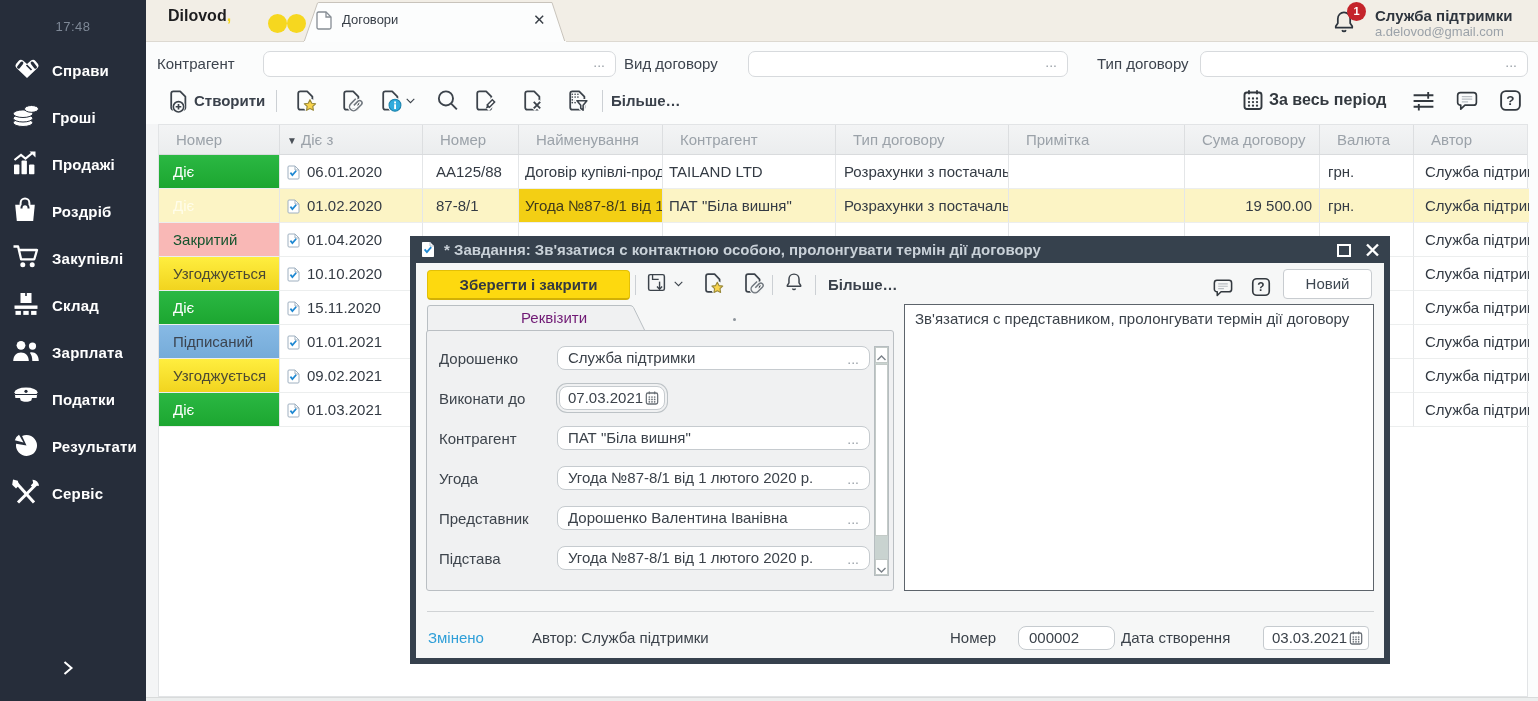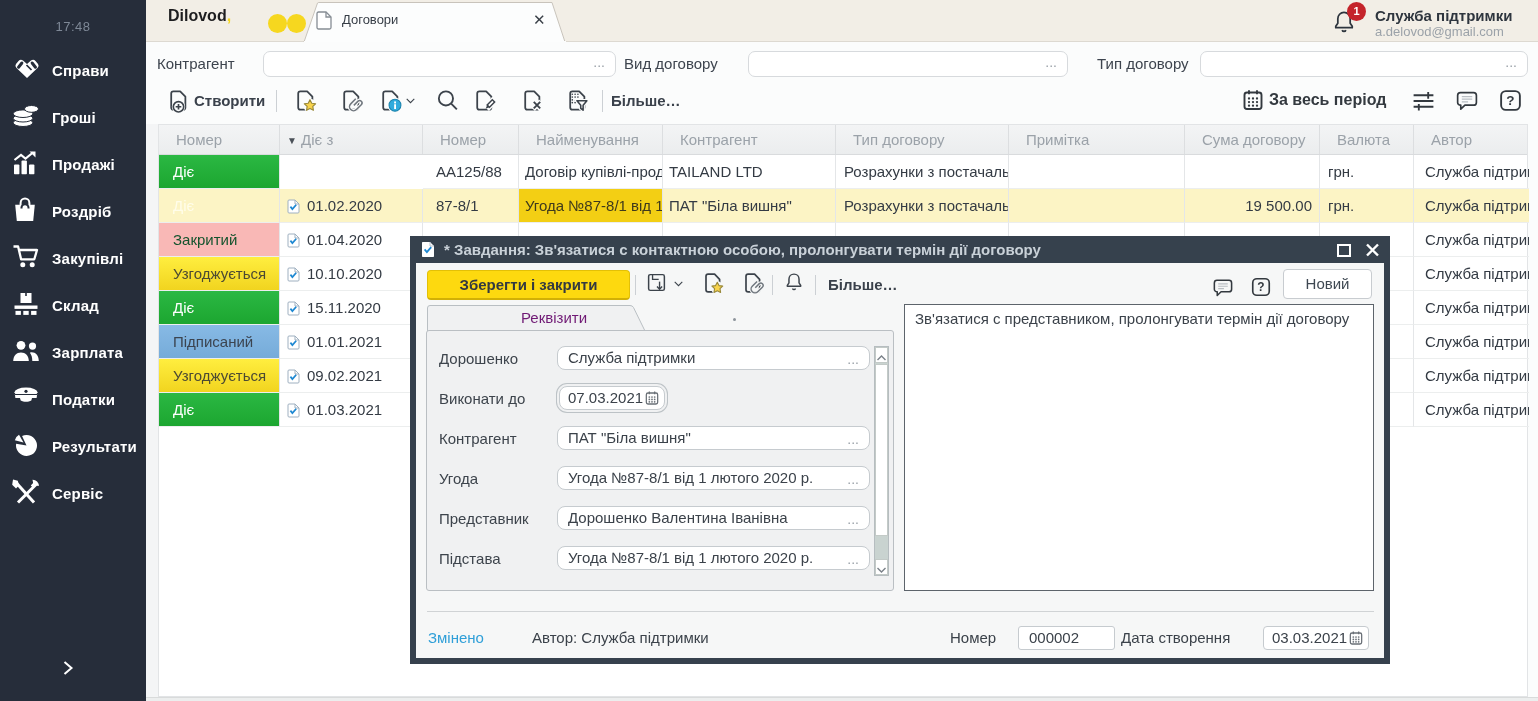--- a/index.html
+++ b/index.html
@@ -224,20 +224,25 @@
     <div class="hcell c4">Контрагент</div>
     <div class="hcell c5">Тип договору</div>
     <div class="hcell c6">Примітка</div>
     <div class="hcell c7">Сума договору</div>
     <div class="hcell c8">Валюта</div>
     <div class="hcell c9">Автор</div>
   </div>
   <div id="rows">
         <div class="trow" style="top:30px">
 <div class="cell c0 st st-green">Діє</div>
+<div class="cell c1 datec"><svg width="13" height="15" viewBox="0 0 13 15">
+              <path d="M1 2c0-.6.4-1 1-1h6l4 4v8c0 .6-.4 1-1 1H2c-.6 0-1-.4-1-1z" fill="#fff" stroke="#9fb0c0"></path>
+              <path d="M8 1v4h4" fill="none" stroke="#9fb0c0"></path>
+              <path d="M3.4 7.6l2 2.5 3.8-4.4" fill="none" stroke="#1e88d2" stroke-width="1.7"></path>
+            </svg><span>06.01.2020</span></div>
 <div class="cell c2" style="padding-left:13px">АА125/88</div>
 <div class="cell c3" style="padding-left:6px">Договір купівлі-продажу</div>
 <div class="cell c4" style="padding-left:6px">TAILAND LTD</div>
 <div class="cell c5">Розрахунки з постачальниками</div>
 <div class="cell c6"></div>
 <div class="cell c7 num"></div>
 <div class="cell c8">грн.</div>
 <div class="cell c9" style="padding-left:11px">Служба підтримки</div>
 </div>
 <div class="trow" style="top:64px">
@@ -456,21 +461,21 @@
                 <path d="M1.5 2l4 4 4-4" fill="none" stroke="#7a8188" stroke-width="1.4"></path>
               </svg></div>
           </div>
     </div>
 
     <div id="mtext">Зв'язатися с представником, пролонгувати термін дії договору</div>
     <div id="msepline"></div>
     <div class="mfoot" style="left:12px;color:#2f9fd8">Змінено</div>
     <div class="mfoot" style="left:116px">Автор: Служба підтримки</div>
     <div class="mfoot" style="left:534px">Номер</div>
-    <div class="mfoot" style="left:602px;top:363px;width:97px;height:24px;background:#fff;border:1px solid #c6cbcf;border-radius:3px;padding-left:10px;line-height:22px">000002</div>
+    <div class="mfoot" style="left:602px;top:363px;width:97px;height:24px;background:#fff;border:1px solid #c6cbcf;border-radius:8px;padding-left:10px;line-height:22px">000002</div>
     <div class="mfoot" style="left:705px">Дата створення</div>
     <div class="mfoot" style="left:847px;top:363px;width:106px;height:24px;background:#fff;border:1px solid #c6cbcf;border-radius:4px;padding-left:8px;line-height:22px;position:absolute">03.03.2021<svg width="16" height="16" viewBox="0 0 24 24" style="position:absolute;right:4px;top:3px">
             <rect x="3.5" y="4.5" width="17" height="16.5" rx="2.5" fill="none" stroke="#6a7077" stroke-width="1.9"></rect>
             <path d="M8 2.2v4M16 2.2v4" stroke="#6a7077" stroke-width="1.9"></path>
             <g fill="#6a7077">
               <circle cx="8" cy="10.5" r="1.3"></circle>
               <circle cx="12" cy="10.5" r="1.3"></circle>
               <circle cx="16" cy="10.5" r="1.3"></circle>
               <circle cx="8" cy="14.1" r="1.3"></circle>
               <circle cx="12" cy="14.1" r="1.3"></circle>

